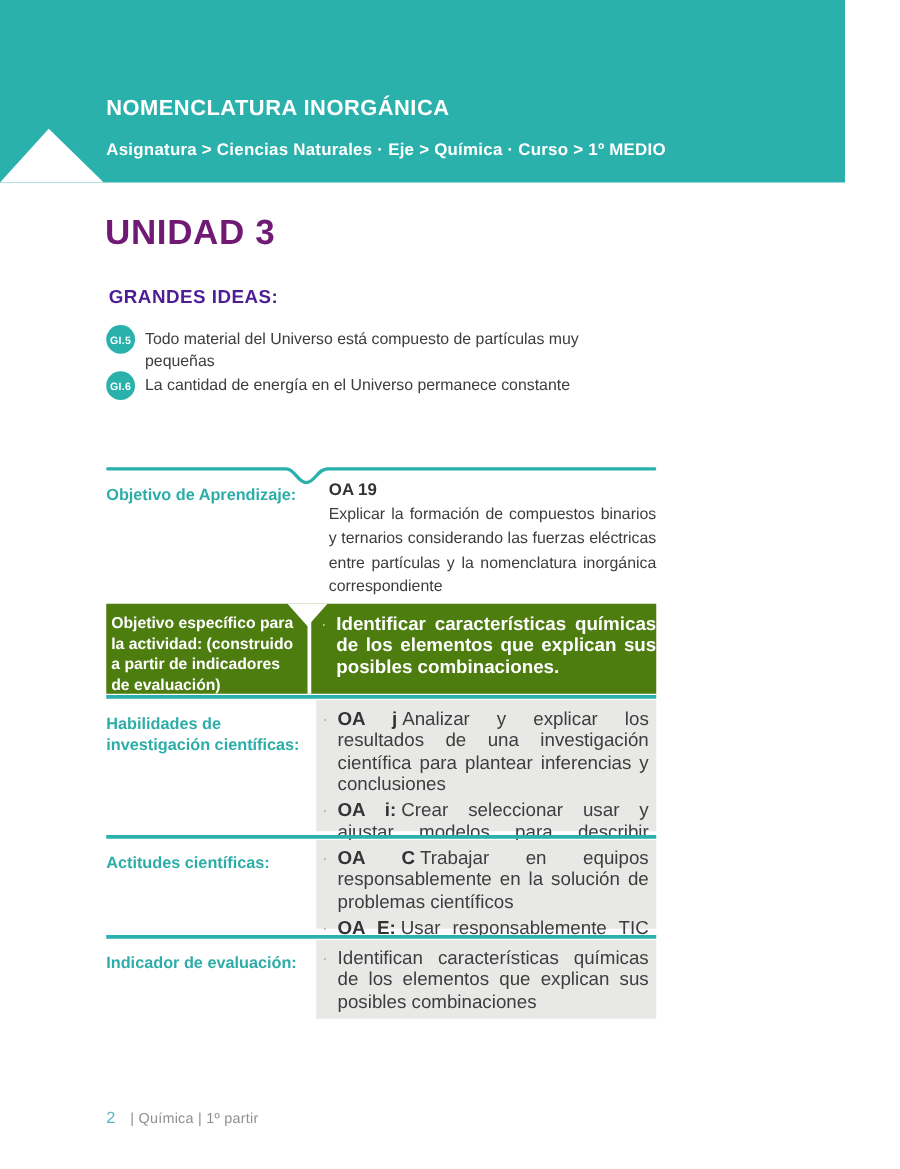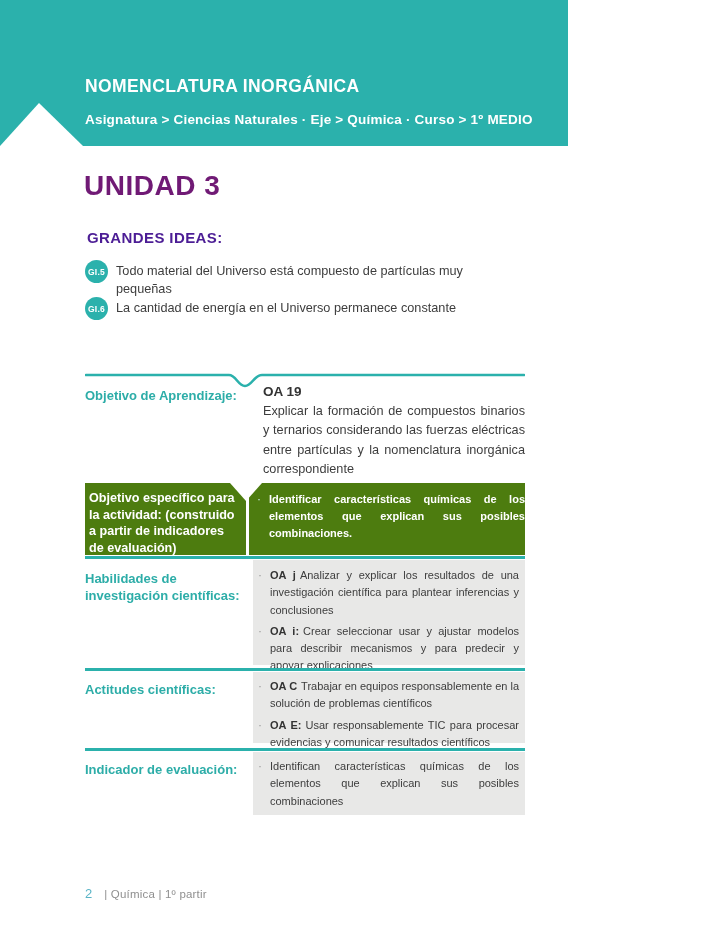--- a/index.html
+++ b/index.html
@@ -1,21 +1,21 @@
 <!DOCTYPE html>
 <html><head>
 <meta charset="utf-8">
 <style>
   html,body{margin:0;padding:0;background:#ffffff;}
   .page{
     position:relative;width:720px;height:935px;background:#ffffff;overflow:hidden;
     font-family:"Liberation Sans","DejaVu Sans",sans-serif;color:#3d3d3d;
   }
   
-  .band{position:absolute;left:0;top:0;width:568px;height:146px;background:#2bb1ac;}
+  .band{position:absolute;left:0;top:0;width:676px;height:146px;background:#2bb1ac;}
   .band-notch{position:absolute;left:0;top:103px;width:83px;height:43px;display:block;}
   .band-title{
     position:absolute;left:85px;top:76px;color:#ffffff;font-size:17.5px;font-weight:bold;
     letter-spacing:0.4px;
   }
   .band-breadcrumb{
     position:absolute;left:85px;top:112px;color:#ffffff;font-size:13.5px;font-weight:bold;
     letter-spacing:0.2px;
   }
   
@@ -57,21 +57,21 @@
     font-weight:bold;line-height:16.7px;
   }
   .teal-bullet{position:absolute;left:171px;top:8px;width:256px;}
   .gray-panel{position:absolute;left:253px;width:272px;background:#e8e8e7;}
   .bullets{position:absolute;left:257px;width:262px;display:flex;flex-direction:column;gap:4px;}
   .bullet{position:relative;padding-left:13px;}
   .bullet-mark{
     position:absolute;left:1px;top:0;font-size:12px;color:#9a9a9a;line-height:17.3px;
   }
   .teal-bullet .bullet-mark{color:#cdeeec;}
-  .bullet-body{font-size:11px;line-height:17.3px;text-align:justify;color:#3d3d3d;}
+  .bullet-body{font-size:15px;line-height:17.3px;text-align:justify;color:#3d3d3d;}
   .teal-bullet .bullet-body{color:#ffffff;font-weight:bold;line-height:17px;}
   .bullet-prefix{font-weight:bold;color:#333333;margin-right:4px;}
   
   .footer{position:absolute;left:85px;top:886px;display:flex;align-items:baseline;}
   .footer-num{color:#5ab4c6;font-size:13px;font-weight:500;}
   .footer-text{color:#8f8f8f;font-size:11.5px;margin-left:12px;letter-spacing:0.2px;}
 </style>
 </head>
 <body>
 

